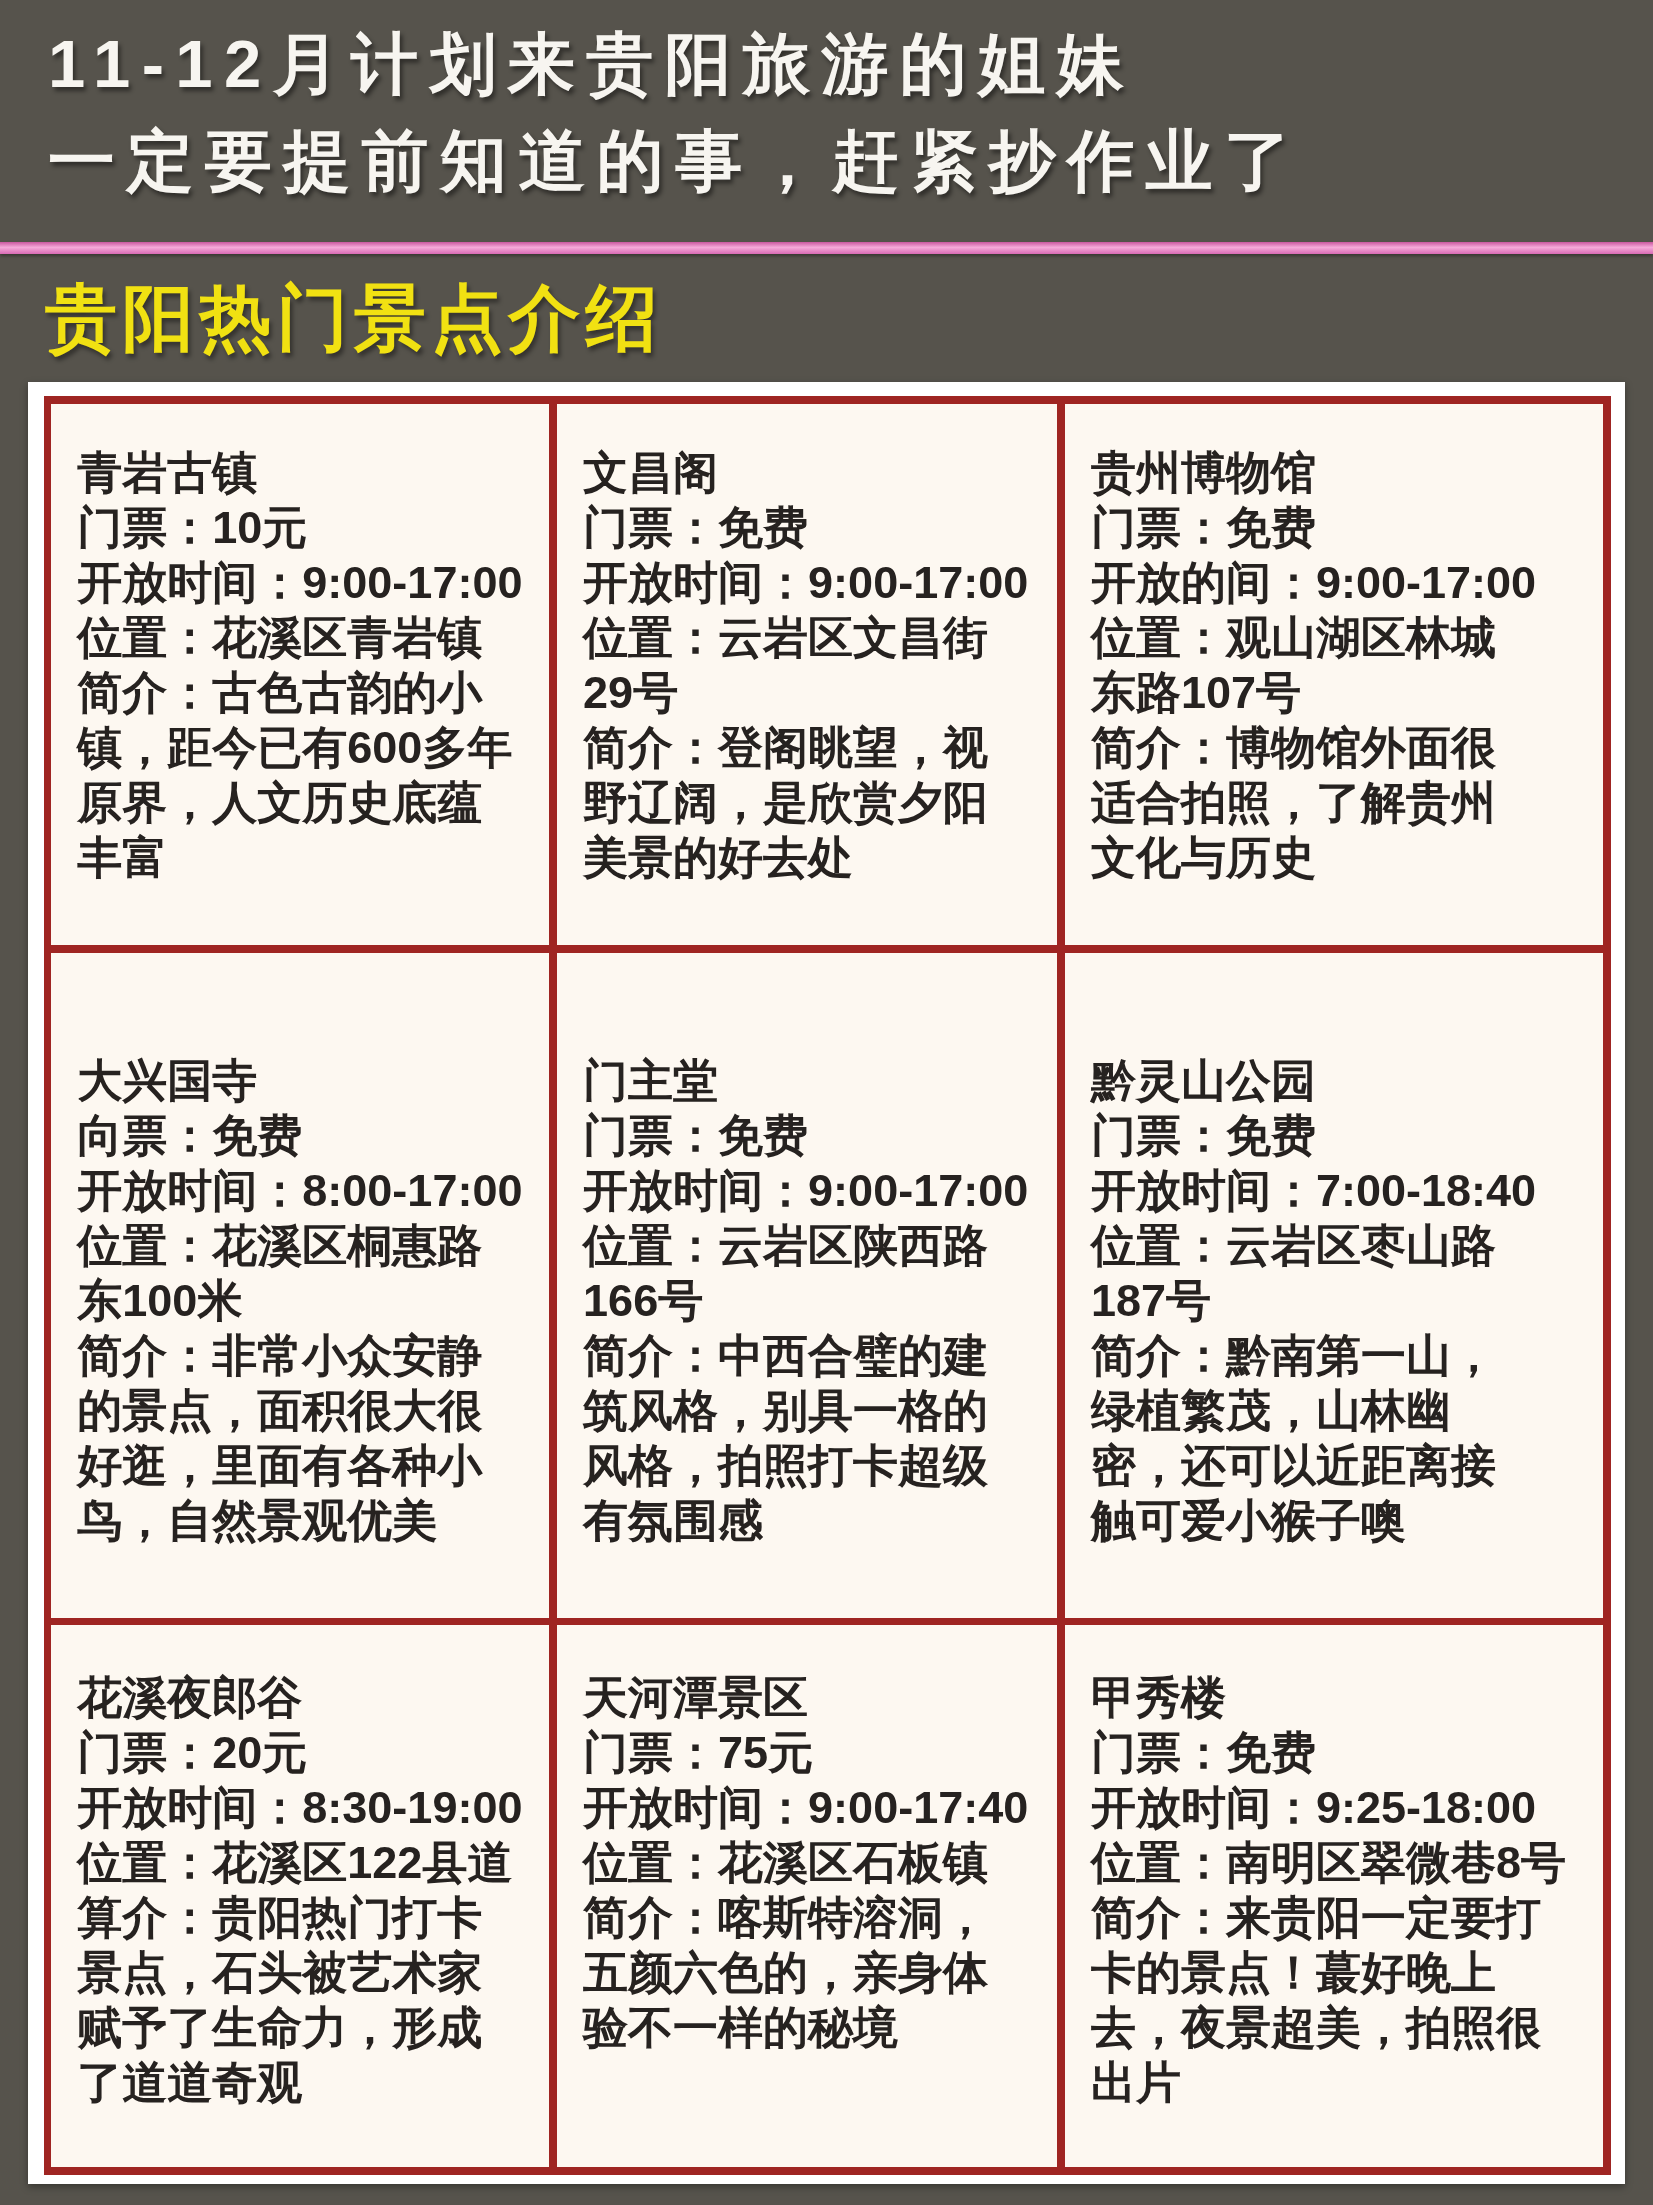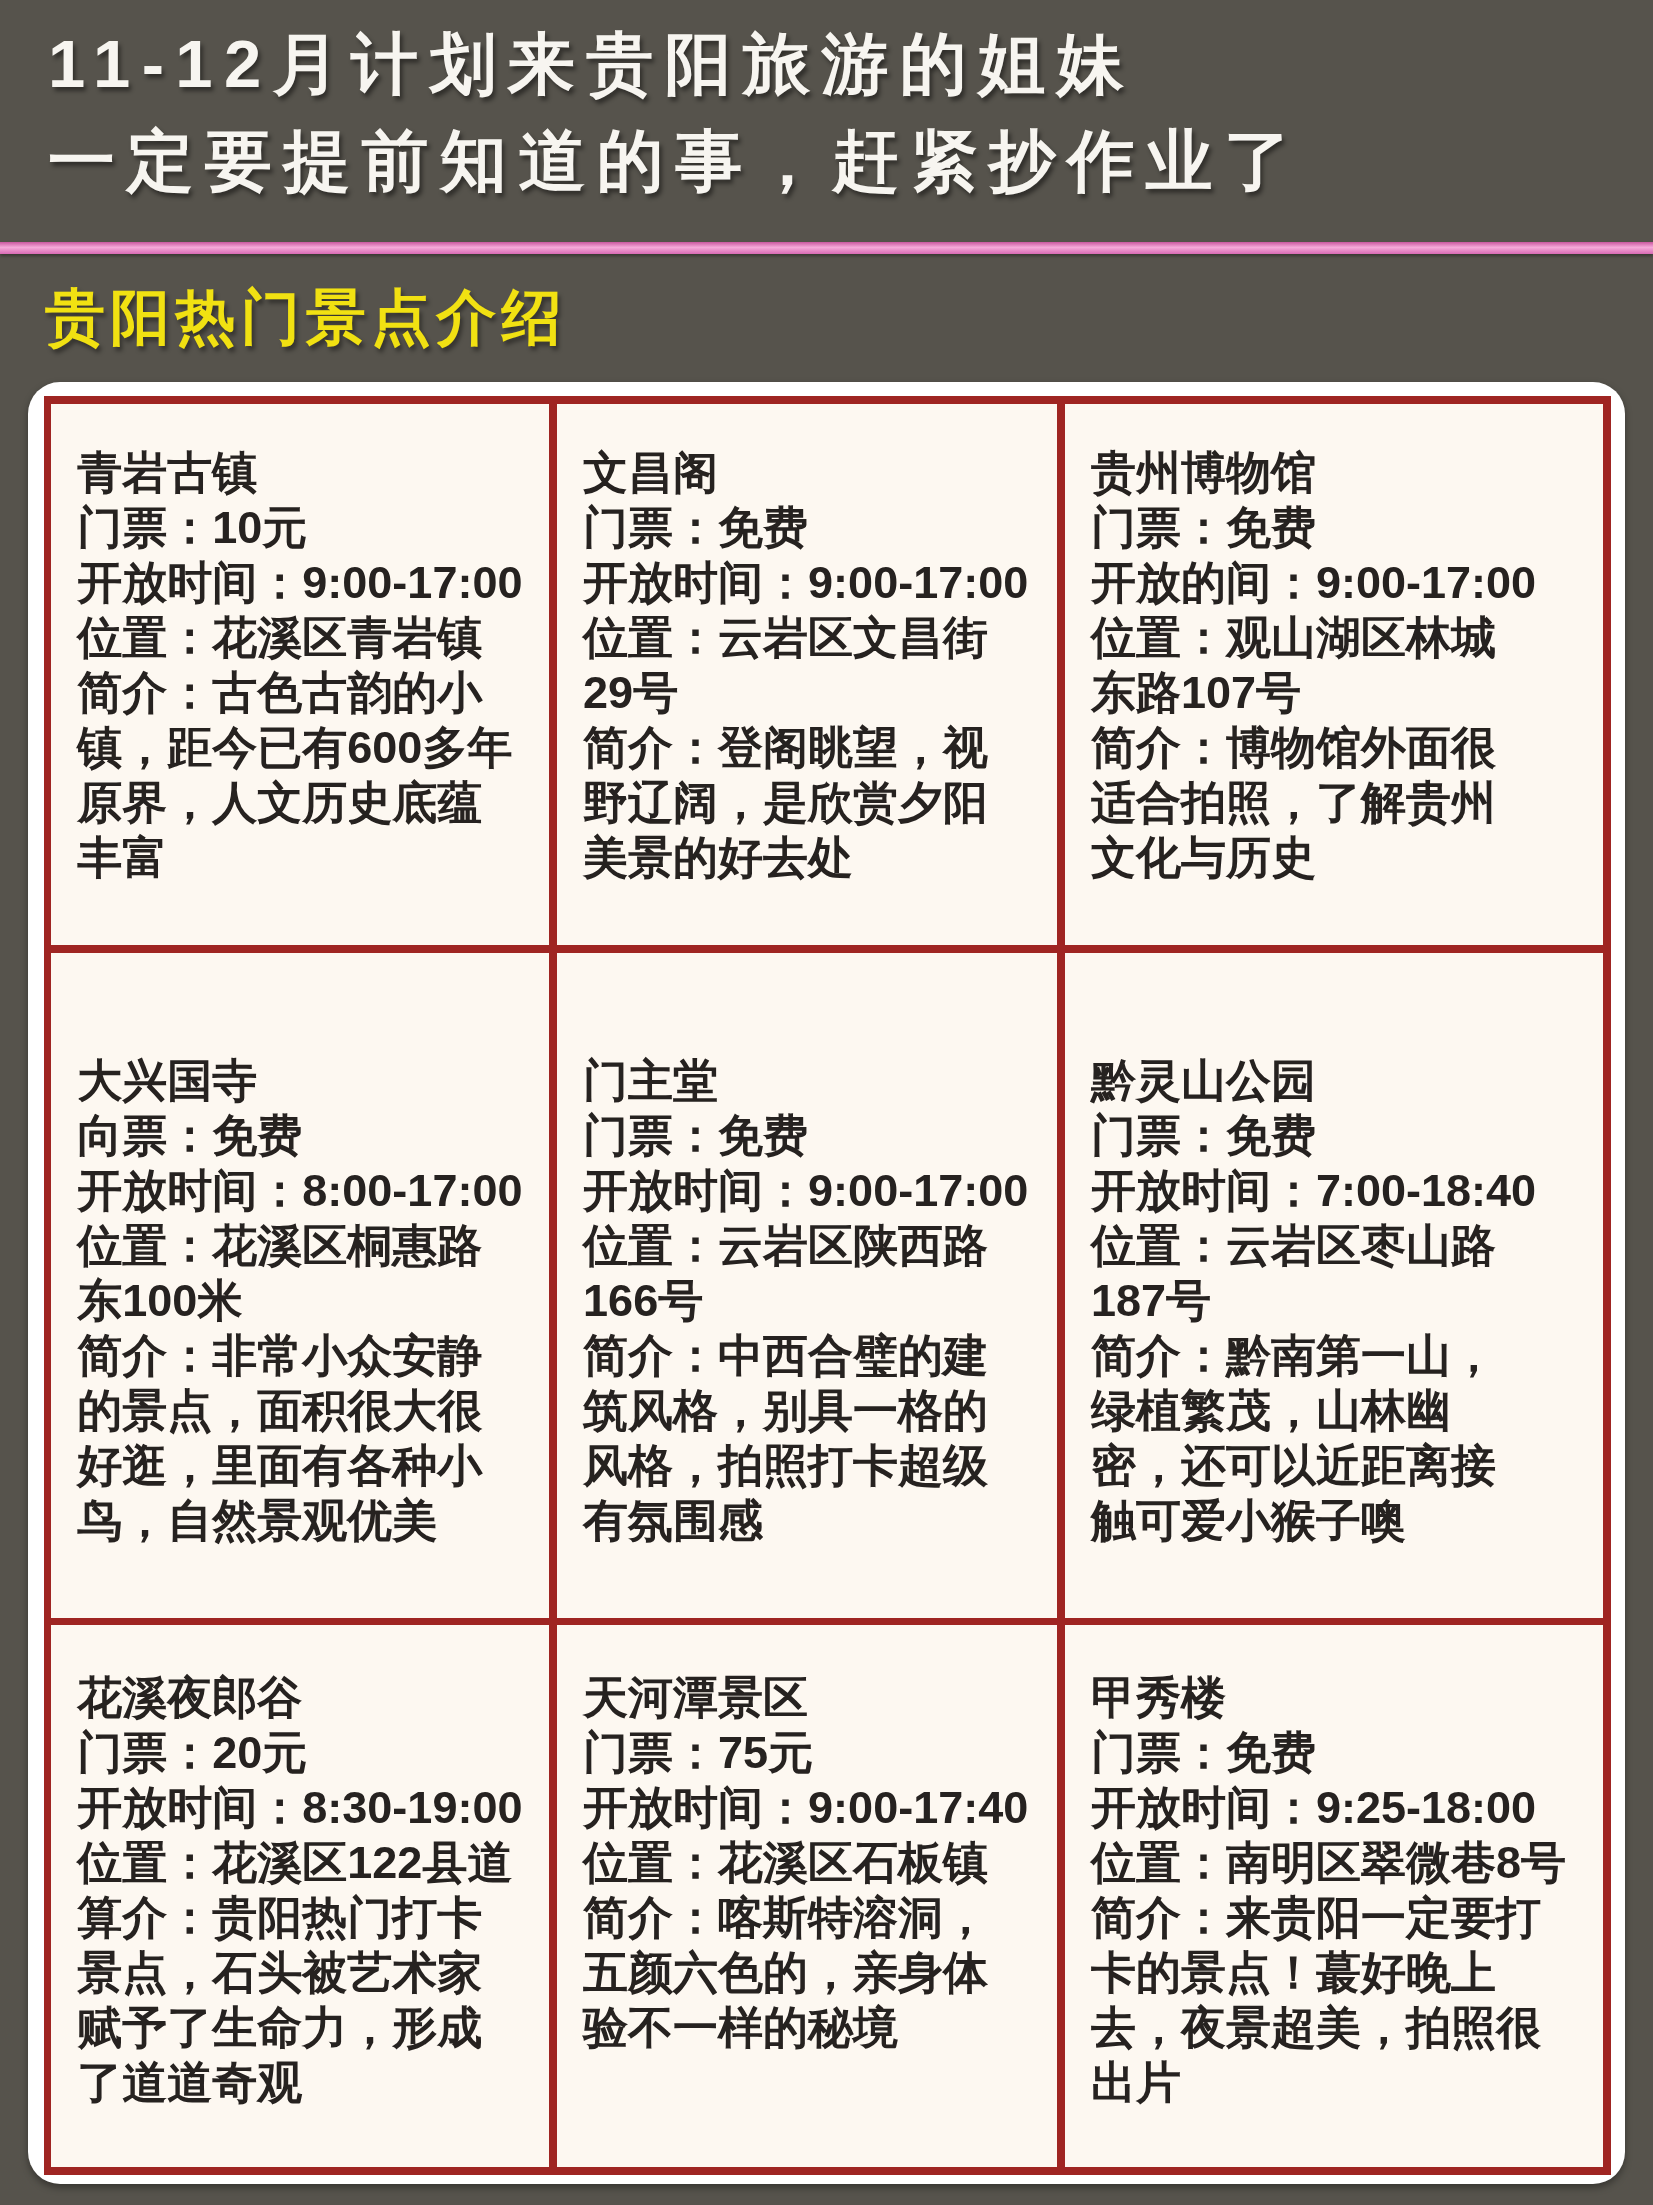--- a/index.html
+++ b/index.html
@@ -18,30 +18,29 @@
   }
   
   .divider{
     position:absolute;left:0;top:242px;width:1653px;height:12.4px;
     background:linear-gradient(to bottom,#c9589f,#f6a9d9 45%,#d86bb4);
     box-shadow:0 1.6px 3.1px rgba(0,0,0,.35);
   }
   
   .section-title{
     position:absolute;left:45px;top:269px;
-    color:#f1e112;font-weight:bold;font-size:60px;line-height:98px;
+    color:#f1e112;font-weight:bold;font-size:72px;line-height:98px;
     letter-spacing:5.2px;white-space:nowrap;
     text-shadow:2.6px 3.6px 4.1px rgba(0,0,0,.4);
   }
   
   .panel{
     position:absolute;left:28px;top:382px;width:1597px;height:1802px;
     background:#ffffff;
     box-shadow:0 3.1px 7.2px rgba(0,0,0,.35);
-    border-radius:32px;
   }
   .grid{
     position:absolute;left:15.5px;top:14px;
     display:grid;
     grid-template-columns:498px 500px 538px;
     grid-template-rows:541px 665px 542px;
     gap:7.8px;
     padding:7.8px;
     background:#9f2522;
   }

